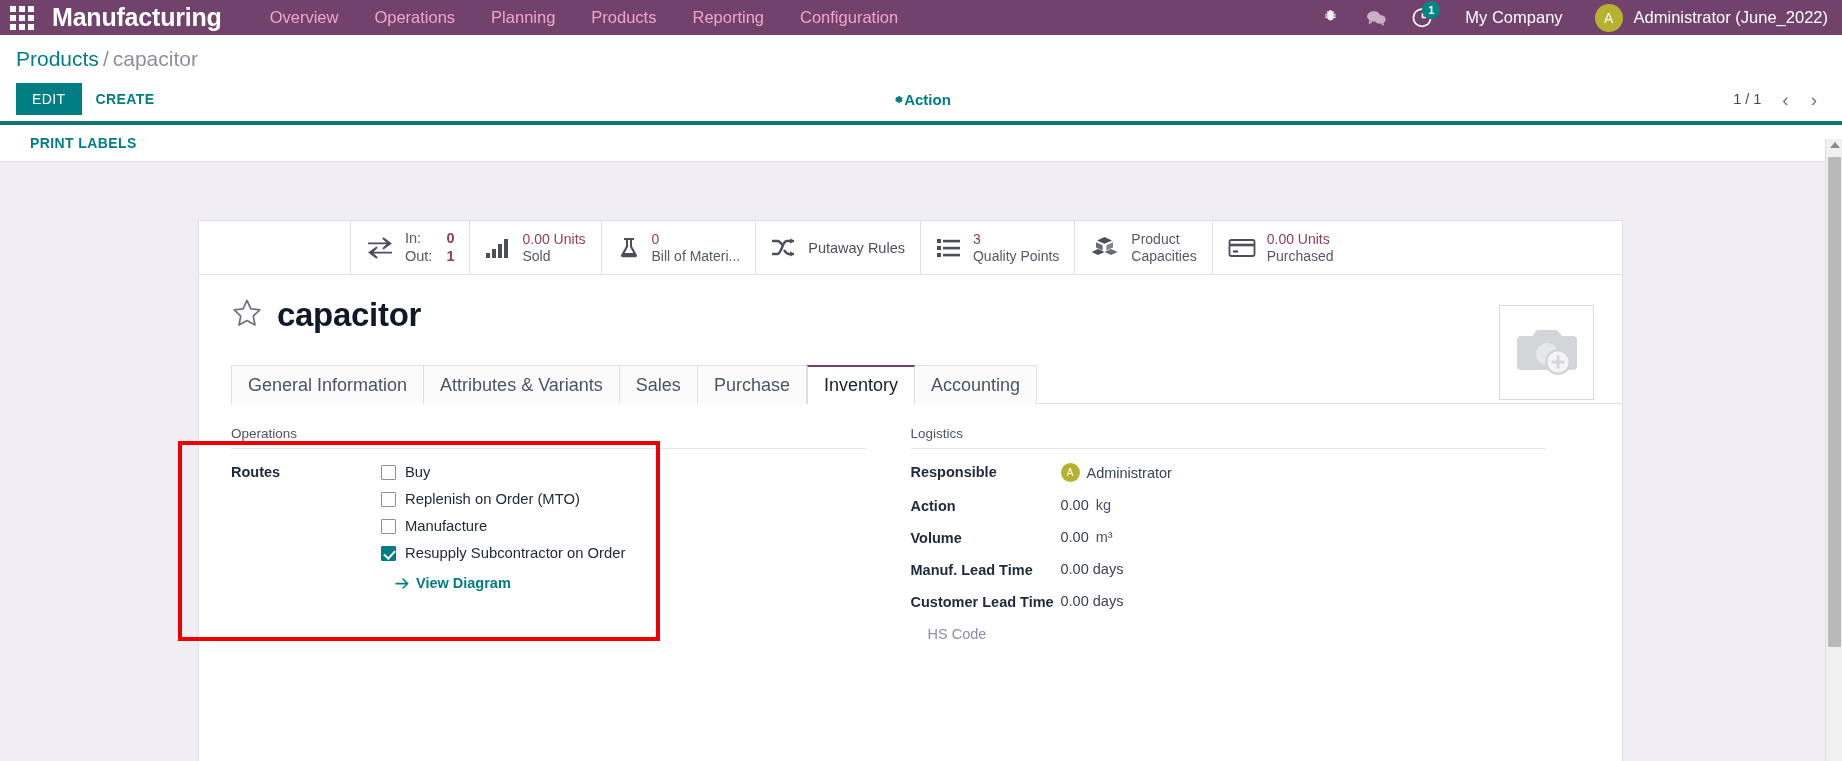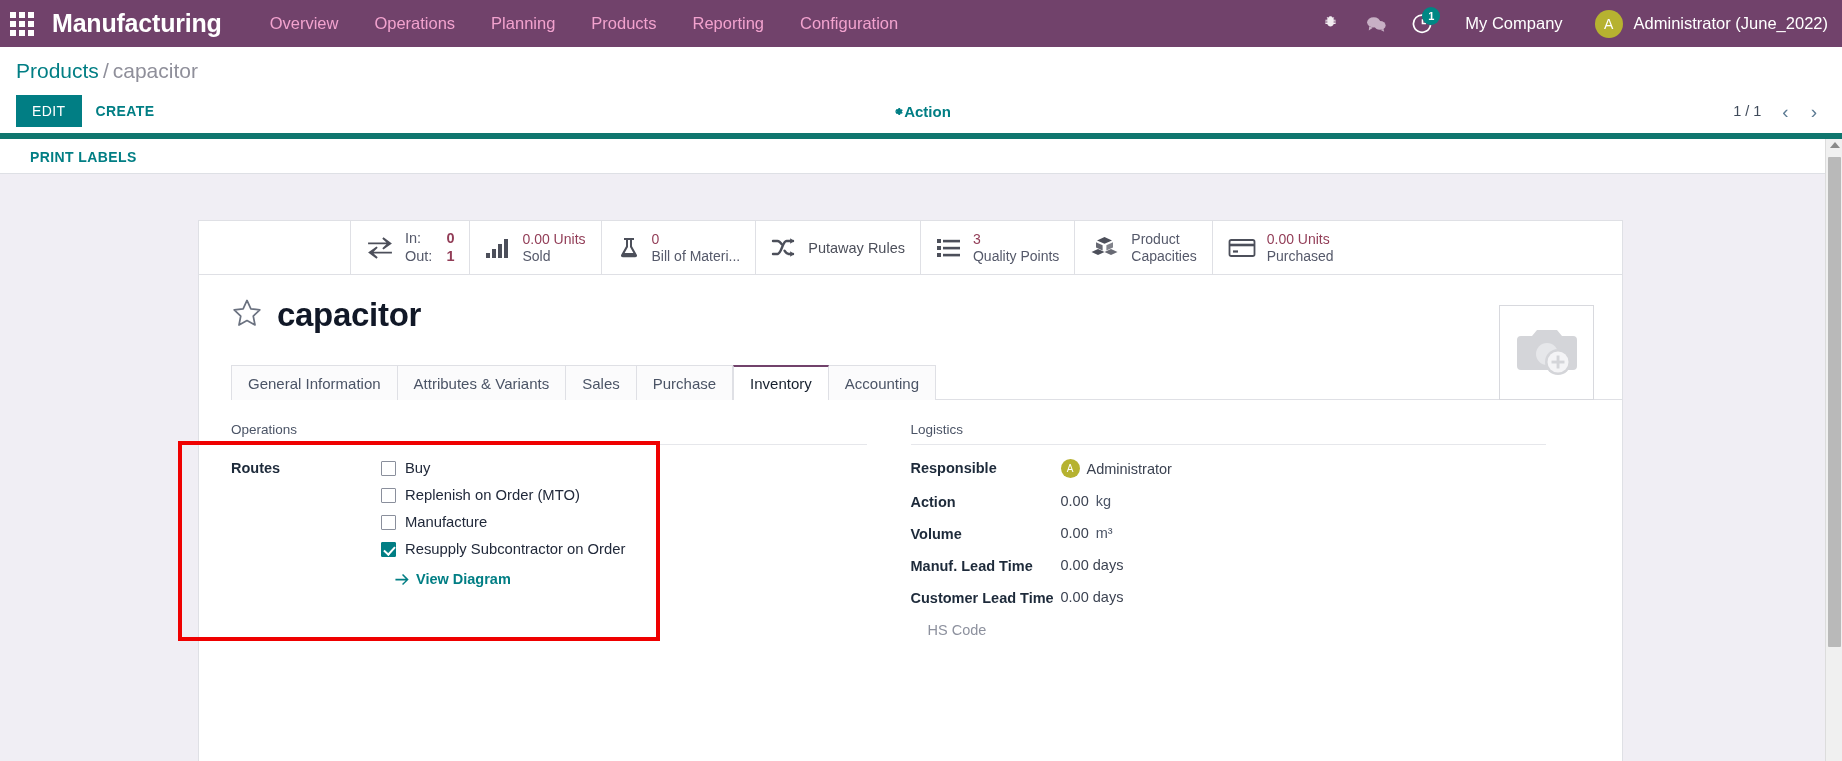--- a/index.html
+++ b/index.html
@@ -6,21 +6,21 @@
   html, body {
     width: 1842px; height: 761px;
     font-family: "Liberation Sans", sans-serif;
     background: #f0eef4;
     overflow: hidden;
   }
   body { position: relative; }
 
   
   .navbar {
-    height: 47px;
+    height: 35px;
     background: #71426b;
     display: flex;
     align-items: center;
     padding: 0 14px 0 6px;
     color: #fff;
     position: relative;
     z-index: 30;
   }
   .apps-grid {
     width: 32px; height: 32px;
@@ -173,22 +173,22 @@
   .pager-arrow {
     background: none; border: none;
     color: #5b7a93;
     font-size: 19px;
     cursor: pointer;
     padding: 2px 9px;
     line-height: 1;
     font-family: inherit;
   }
   .cp-row2 {
-    display: flex; align-items: flex-end;
-    border-top: 6px solid #0f766e;
+    display: flex; align-items: center;
+    border-top: 4px solid #0f766e;
     margin: 2px -16px 0 -16px;
     padding: 0 16px;
     min-height: 40px;
   }
 
   
   .content-wrap {
     position: absolute;
     top: 180px; left: 0; right: 0; bottom: 0;
     background: #f0eef4;
@@ -286,21 +286,21 @@
 
   
   .tabs {
     display: flex;
     margin: 32px 0 0 32px;
     border-bottom: 1px solid #dfe0e5;
     padding-right: 32px;
   }
   .tab {
     padding: 9px 16px 8px 16px;
-    font-size: 15px;
+    font-size: 18px;
     color: #4b5466;
     border: 1px solid #dfe0e5;
     border-bottom: none;
     background: #fbfbfc;
     margin-bottom: -1px;
     cursor: pointer;
     border-left: none;
     white-space: nowrap;
   }
   .tab:first-child { border-left: 1px solid #dfe0e5; }

